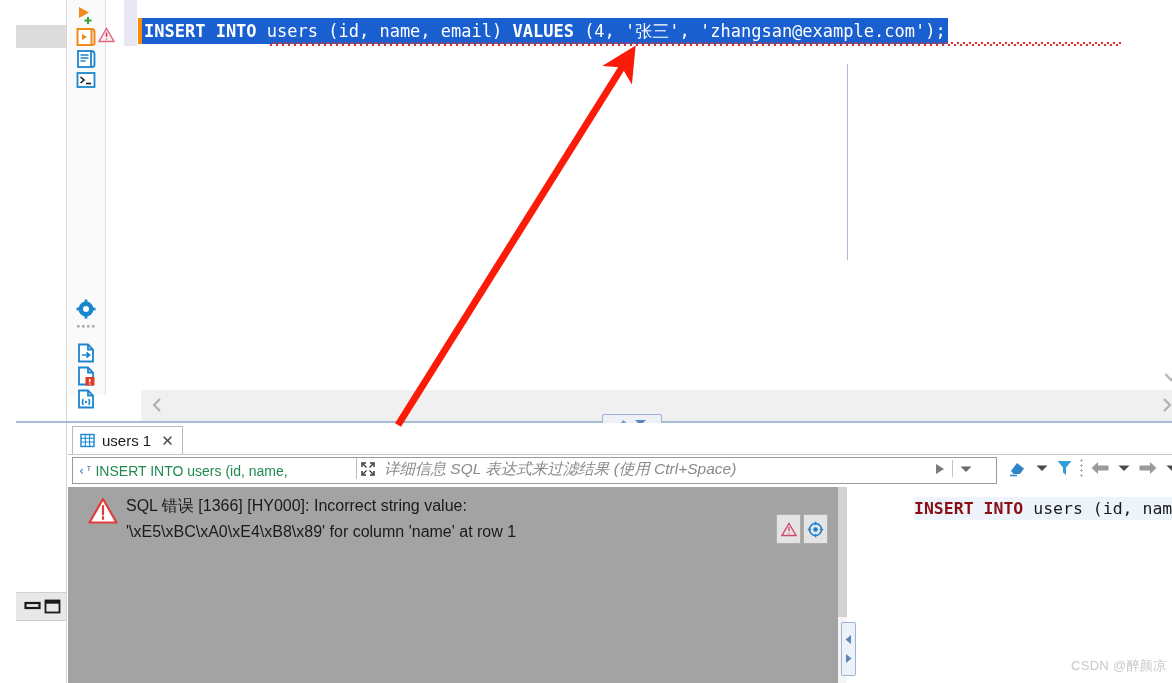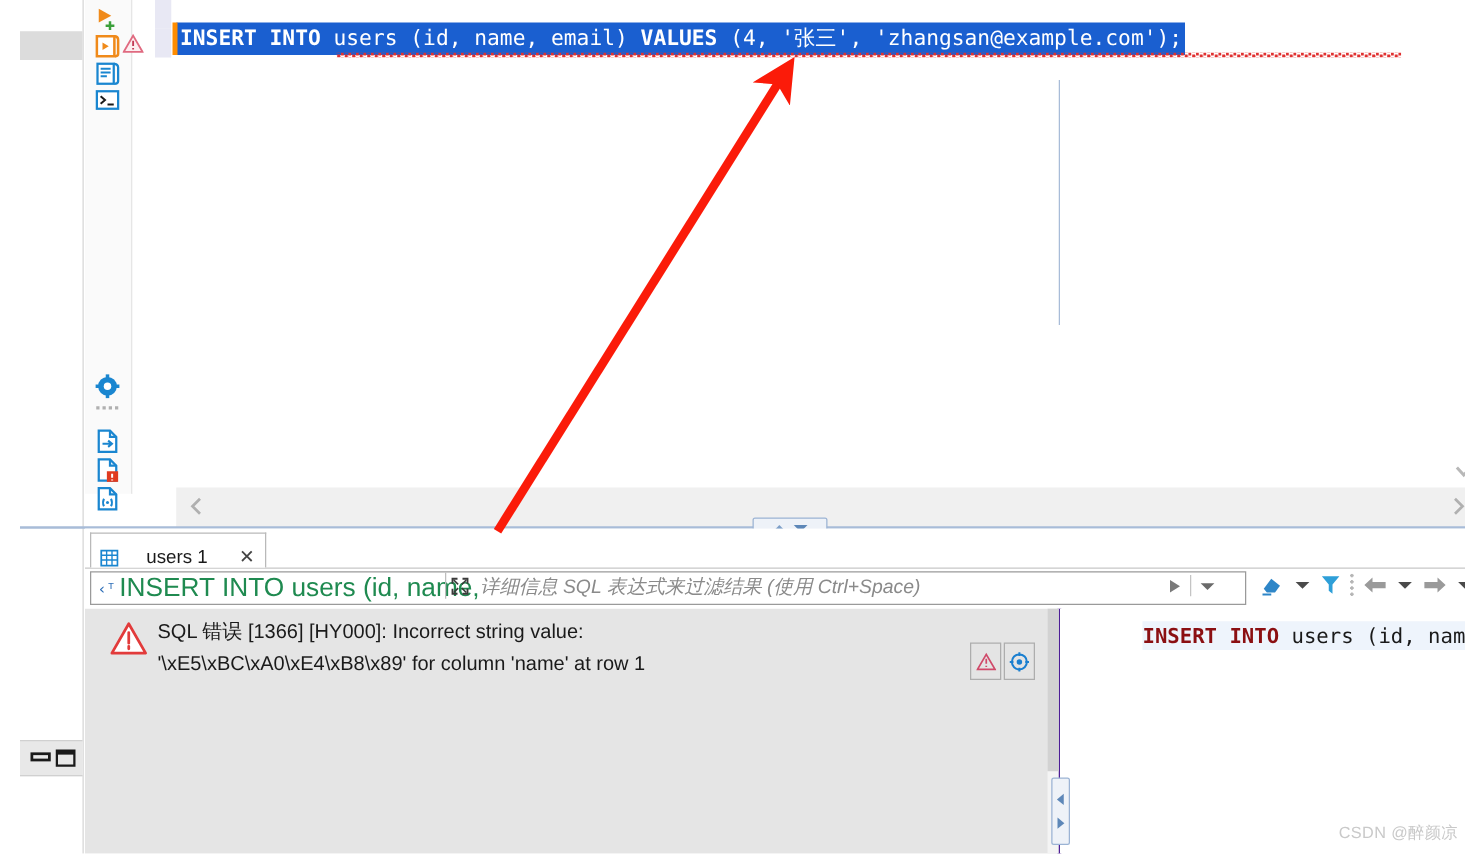--- a/index.html
+++ b/index.html
@@ -179,22 +179,22 @@
     width: 1120px; height: 31px;
     background: #ffffff;
     border-bottom: 1px solid #c8c8c8;
   }
   .tab {
     position: absolute;
     left: 4px; top: 3px;
     height: 28px;
     padding: 0 8px 0 7px;
     display: flex;
-    align-items: flex-end;
-    gap: 22px;
+    align-items: center;
+    gap: 7px;
     border: 1px solid #b9b9b9;
     border-bottom: none;
     background: #ffffff;
     font-size: 15px;
     color: #1a1a1a;
     box-sizing: border-box;
   }
   .tab-close {
     font-size: 15px;
     color: #444;
@@ -218,21 +218,21 @@
     overflow: hidden;
   }
   .filter-tprefix {
     color: #2e6fb8;
     font-size: 12px;
     margin: 0 3px 0 5px;
     font-family: "DejaVu Sans Mono", monospace;
   }
   .filter-value {
     color: #1f8a50;
-    font-size: 21px;
+    font-size: 14px;
     white-space: nowrap;
     font-family: "Liberation Sans", sans-serif;
   }
   .filter-expand {
     position: absolute;
     left: 288px; top: 3px;
     width: 22px; height: 21px;
     border-left: 1px solid #bdbdbd;
     display: flex;
     align-items: center;
@@ -266,22 +266,22 @@
     width: 3px; height: 18px;
     background-image: radial-gradient(circle at 1.5px 1.5px, #b5b5b5 1.2px, transparent 1.4px);
     background-size: 3px 5px;
   }
 
   
   .error-area {
     position: absolute;
     left: 0; top: 64px;
     width: 778px; height: 196px;
-    background: #e5e5e5;
-    border-right: 3px solid #4c1d95;
+    background: #a3a3a3;
+    border-right: 1px solid #4c1d95;
   }
   .err-icon {
     position: absolute;
     left: 20px; top: 10px;
   }
   .err-text {
     position: absolute;
     left: 58px; top: 6px;
     width: 470px;
     font-size: 16px;

